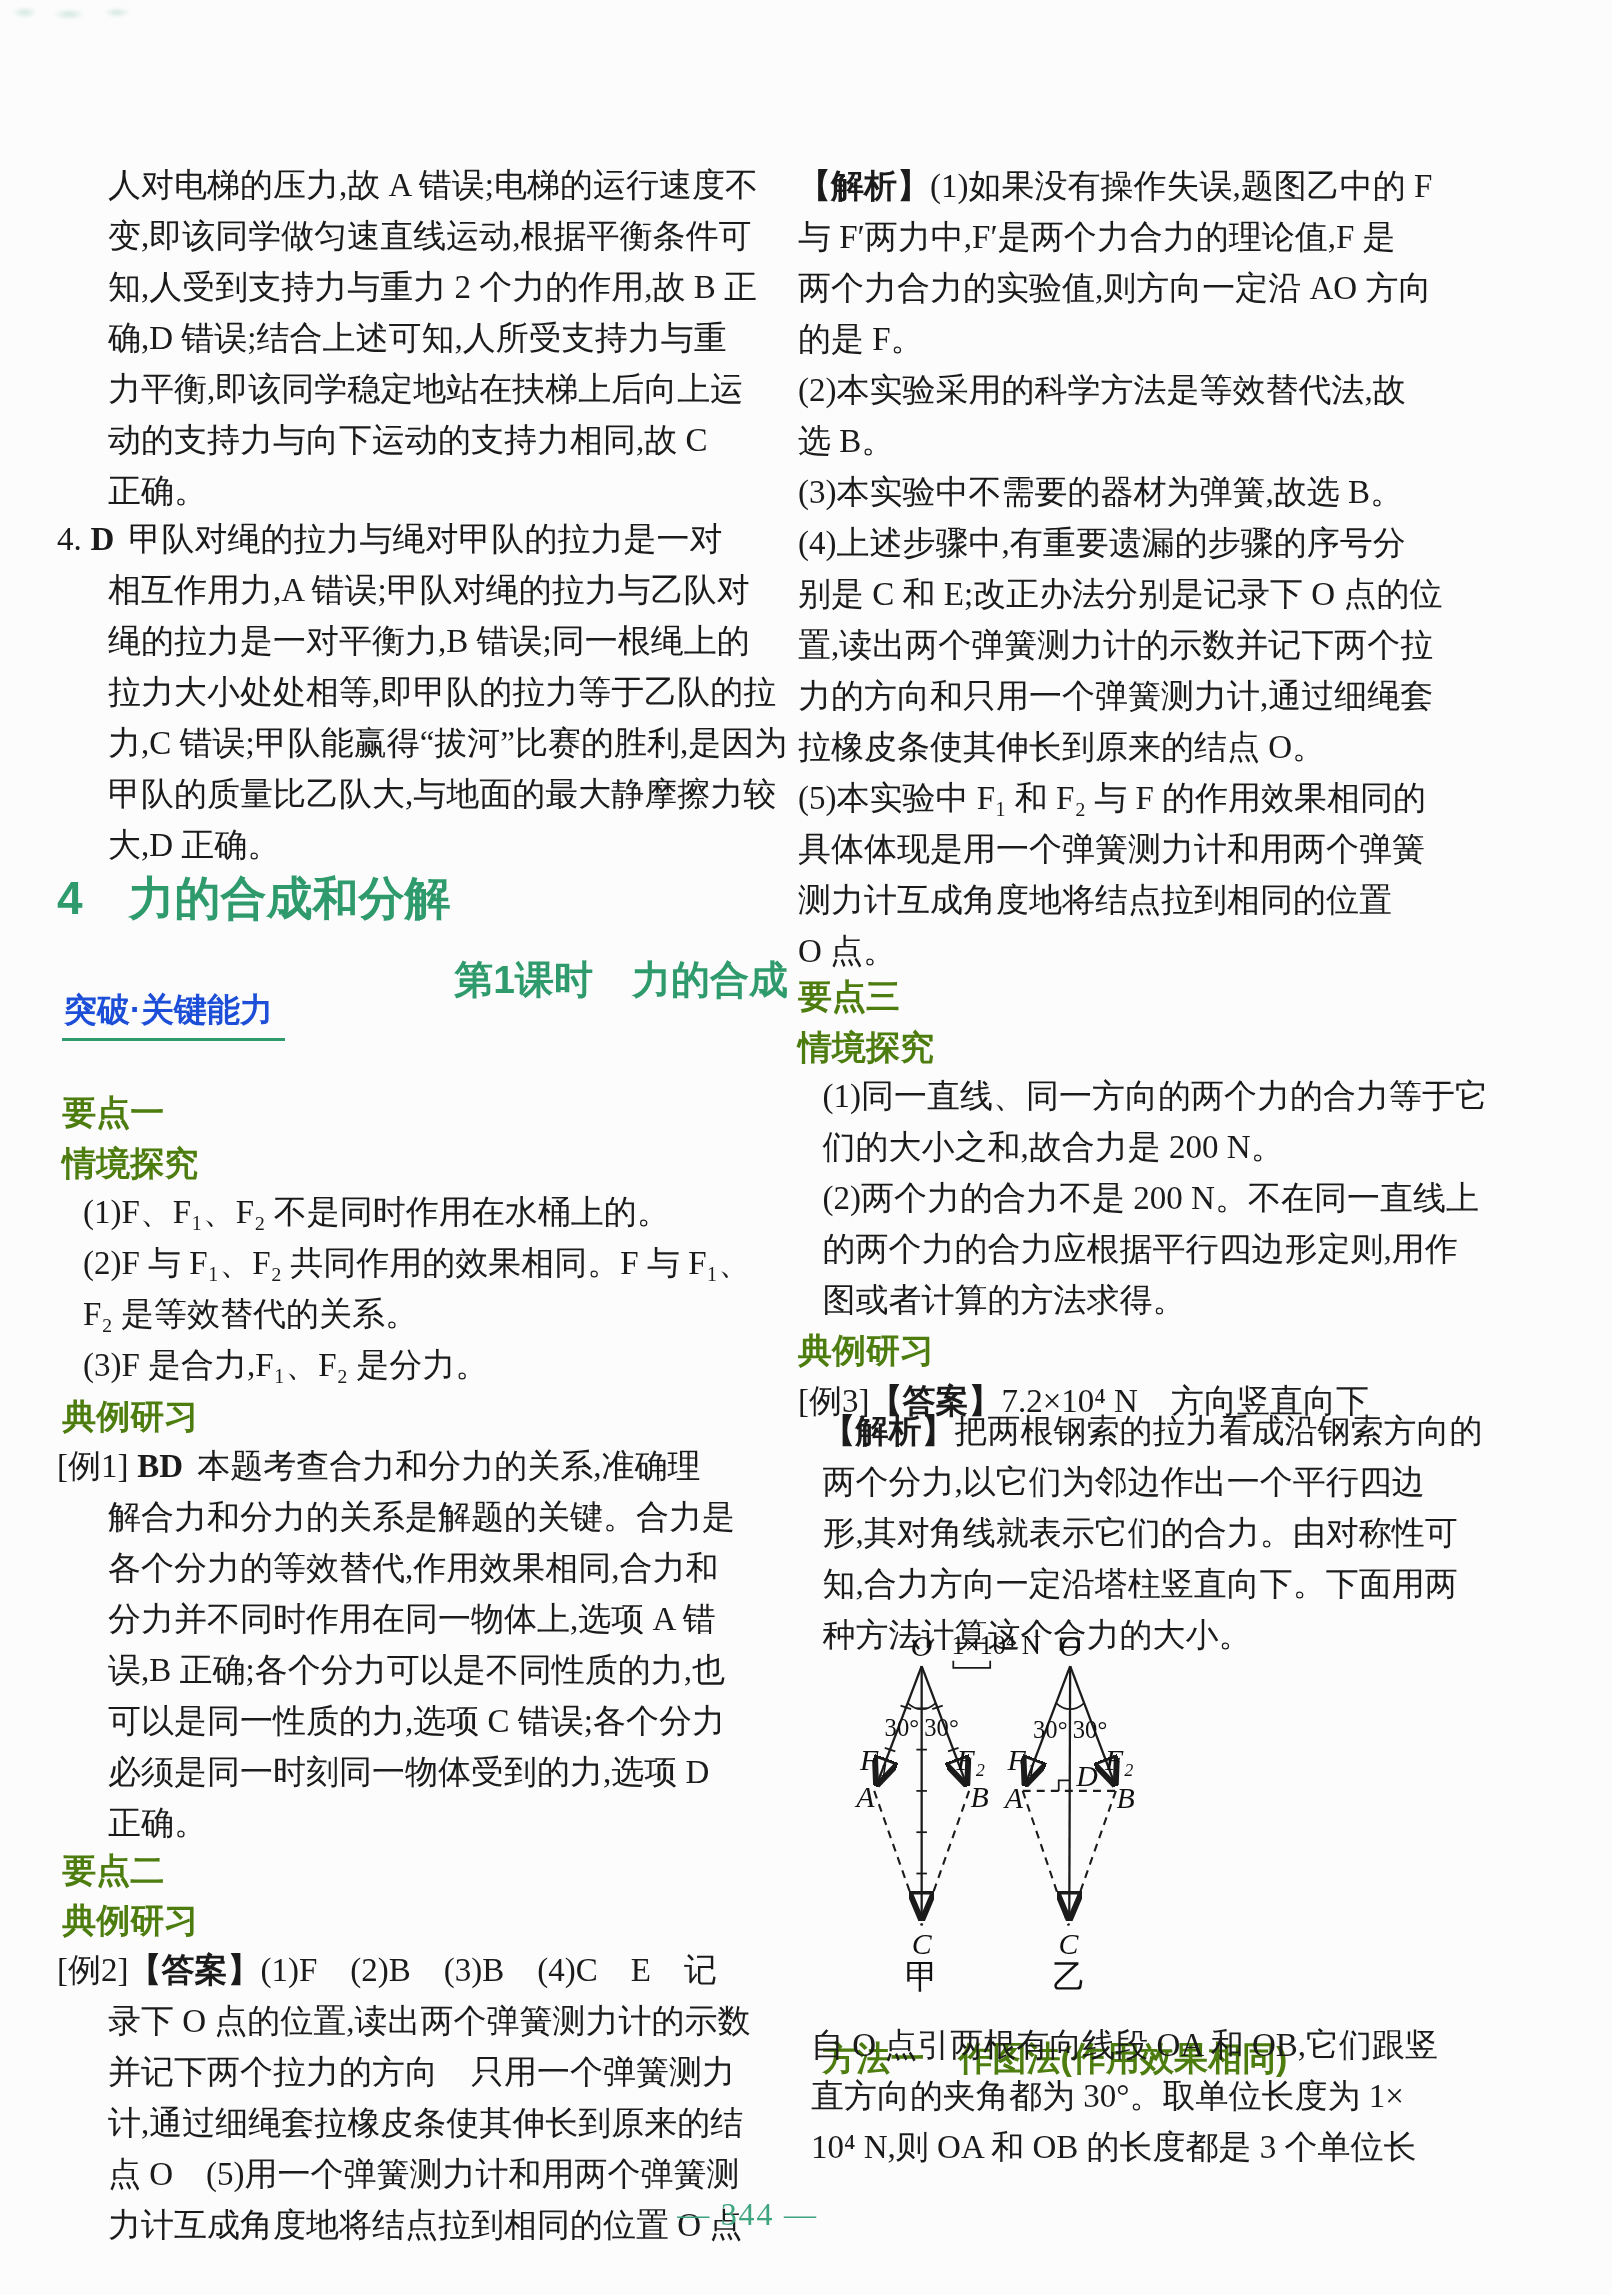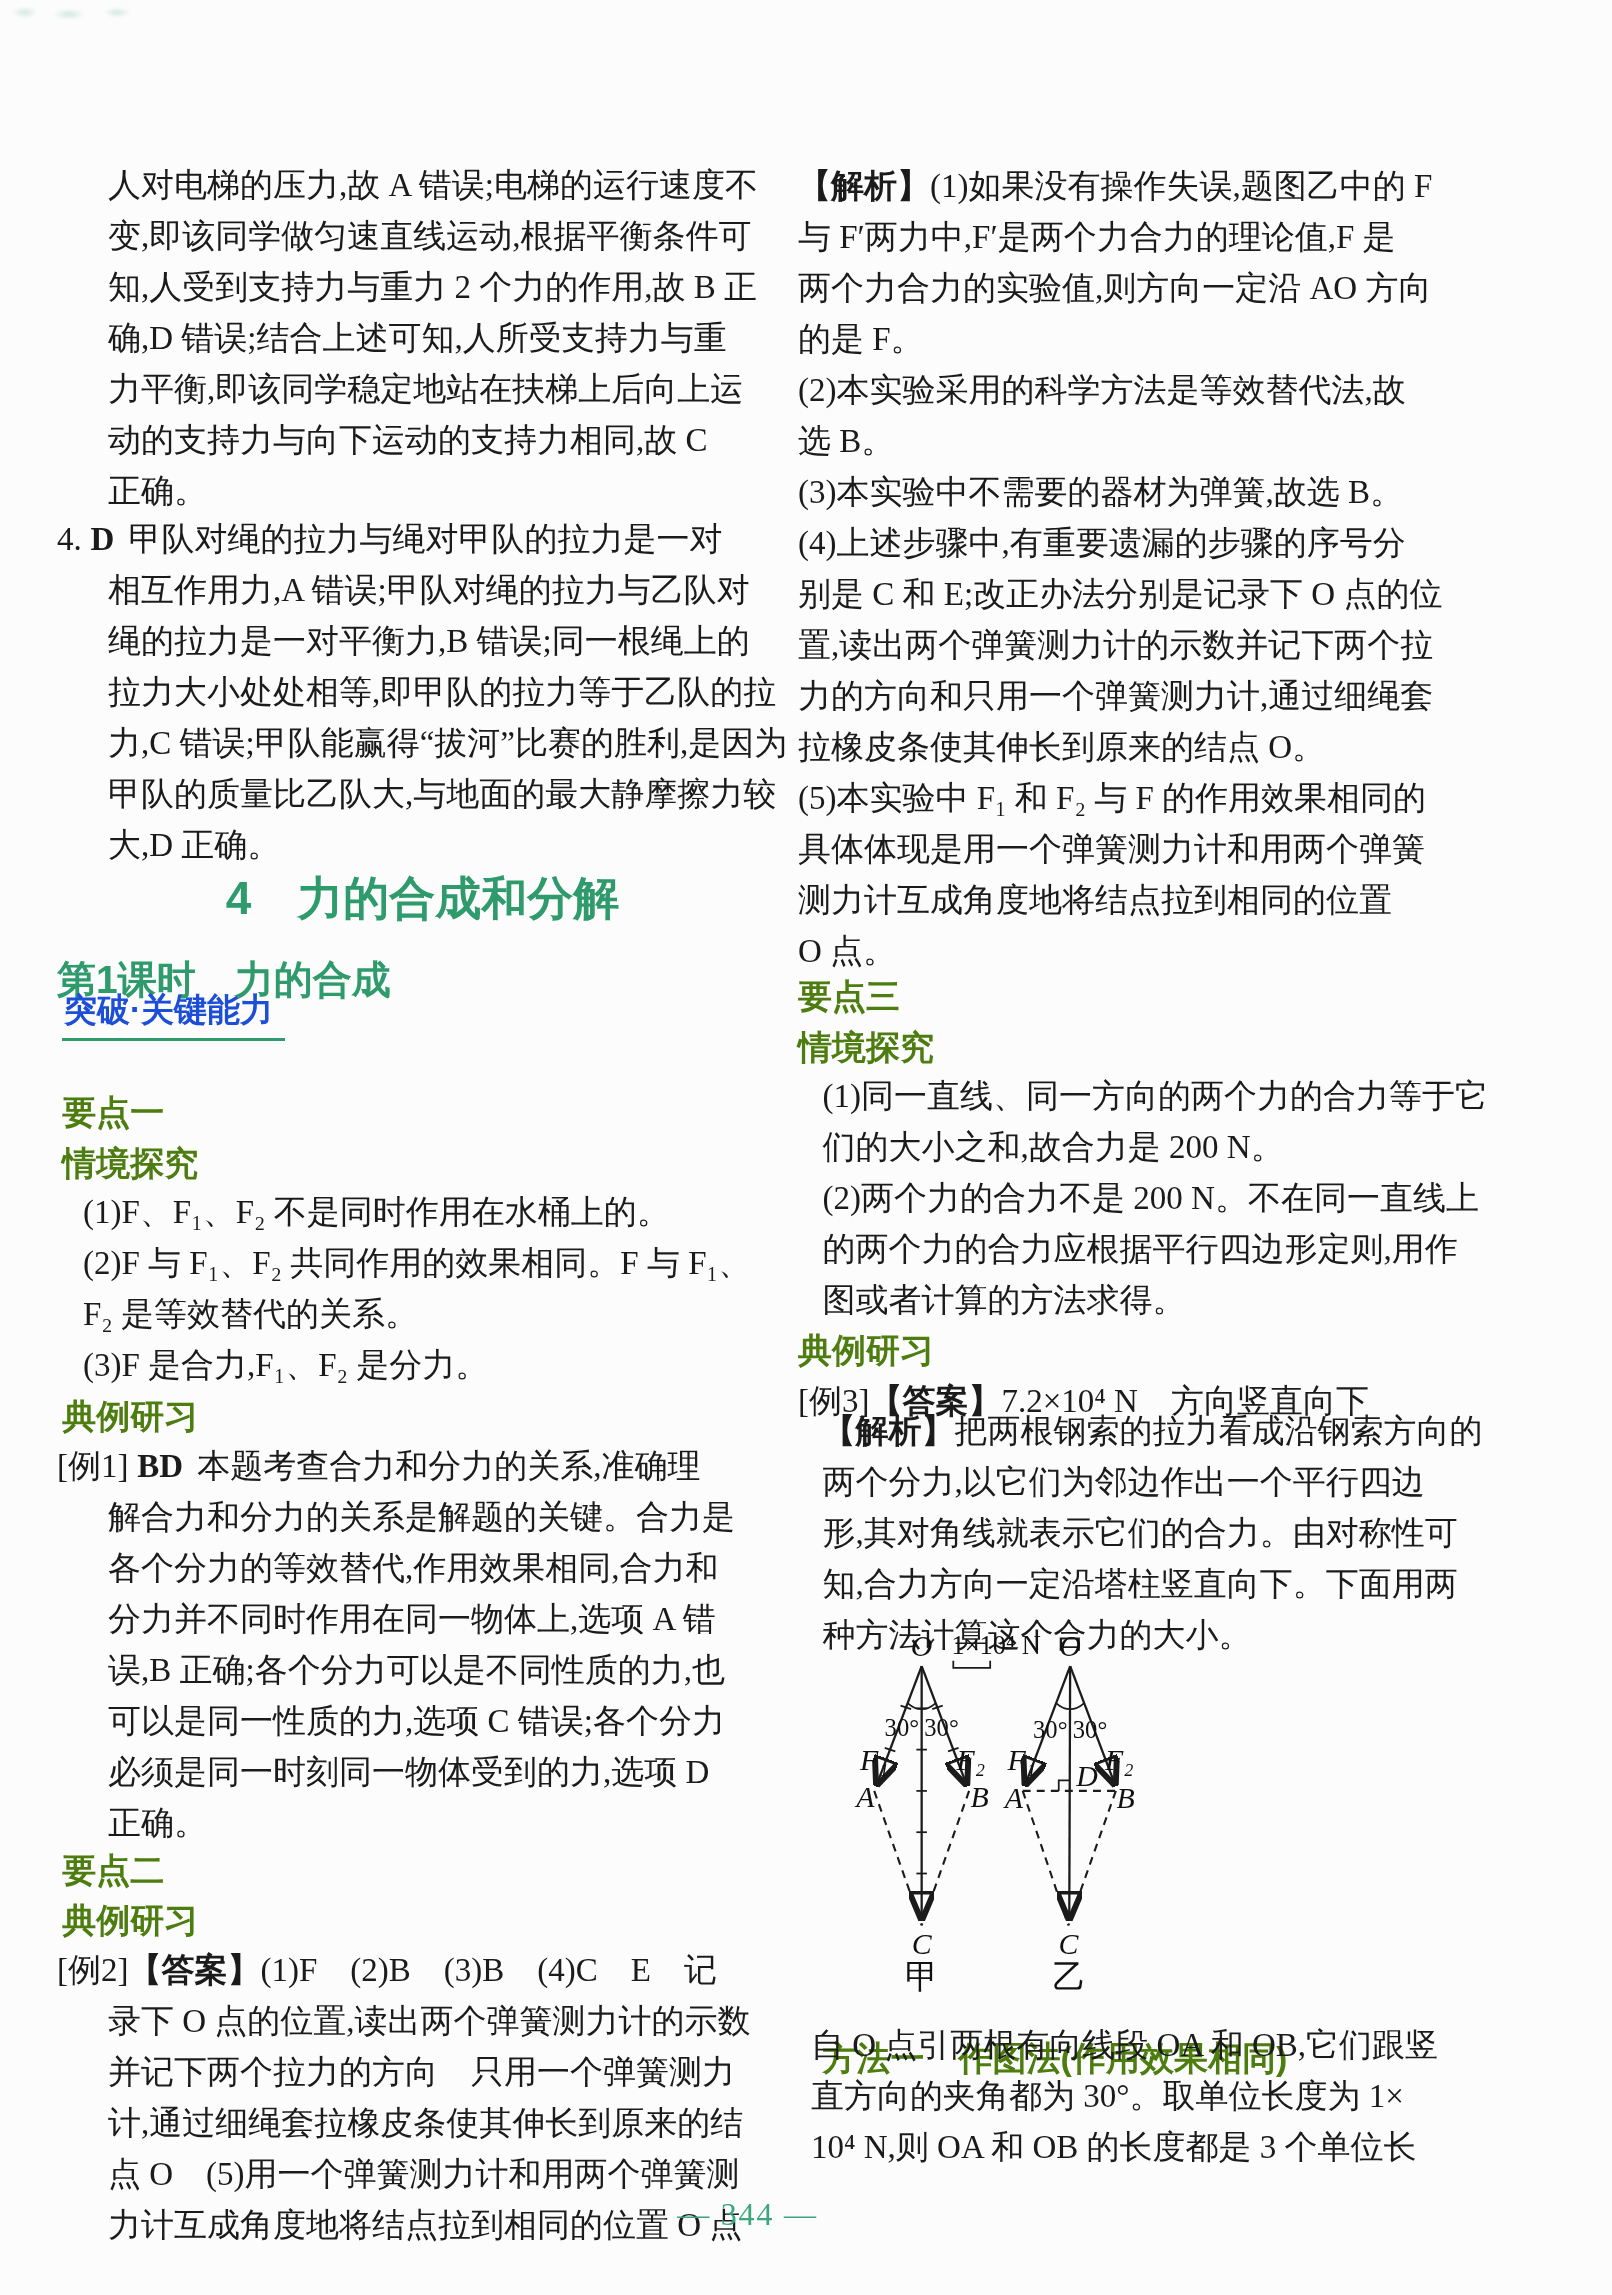--- a/index.html
+++ b/index.html
@@ -15,22 +15,22 @@
   .blk{position:absolute;left:0;width:100%;
     white-space:pre-line;font-size:33px;line-height:51px;}
   .indent{padding-left:51px;box-sizing:border-box;}
   .hang{padding-left:51px;text-indent:-51px;box-sizing:border-box;}
   .ind30{padding-left:26px;box-sizing:border-box;}
   .ind28{padding-left:24.6px;box-sizing:border-box;}
   .ind15{padding-left:13px;box-sizing:border-box;}
   .hd{font-family:"Liberation Sans","DejaVu Sans",sans-serif;font-weight:bold;color:#4d7c0f;
     font-size:34px;line-height:51px;}
   .green{color:#2f9b6c;}
-  .section-title{font-size:46px;text-align:center;line-height:55px;}
-  .lesson-title{font-size:39px;text-align:left;line-height:49px;}
+  .section-title{font-size:46px;text-align:left;line-height:55px;}
+  .lesson-title{font-size:39px;text-align:right;line-height:49px;}
   .tagwrap{position:absolute;left:5.3px;}
   .tag{display:inline-block;font-family:"Liberation Sans","DejaVu Sans",sans-serif;
     font-weight:bold;font-size:33px;line-height:39px;color:#1d4ed8;
     border-bottom:3.5px solid #2f9b6c;padding:0 12.3px 8.8px 1.8px;}
   .bans{font-weight:bold;margin:0 14px 0 8.8px;}
   .blabel{font-family:"Liberation Sans","DejaVu Sans",sans-serif;font-weight:bold;}
   .pagenum{position:absolute;left:677px;top:2196px;width:141px;text-align:center;
     font-size:32px;color:#3fa57e;letter-spacing:1.8px;}
   .artifact{position:absolute;left:7px;top:1.8px;width:141px;height:28px;opacity:.28;
     background:

